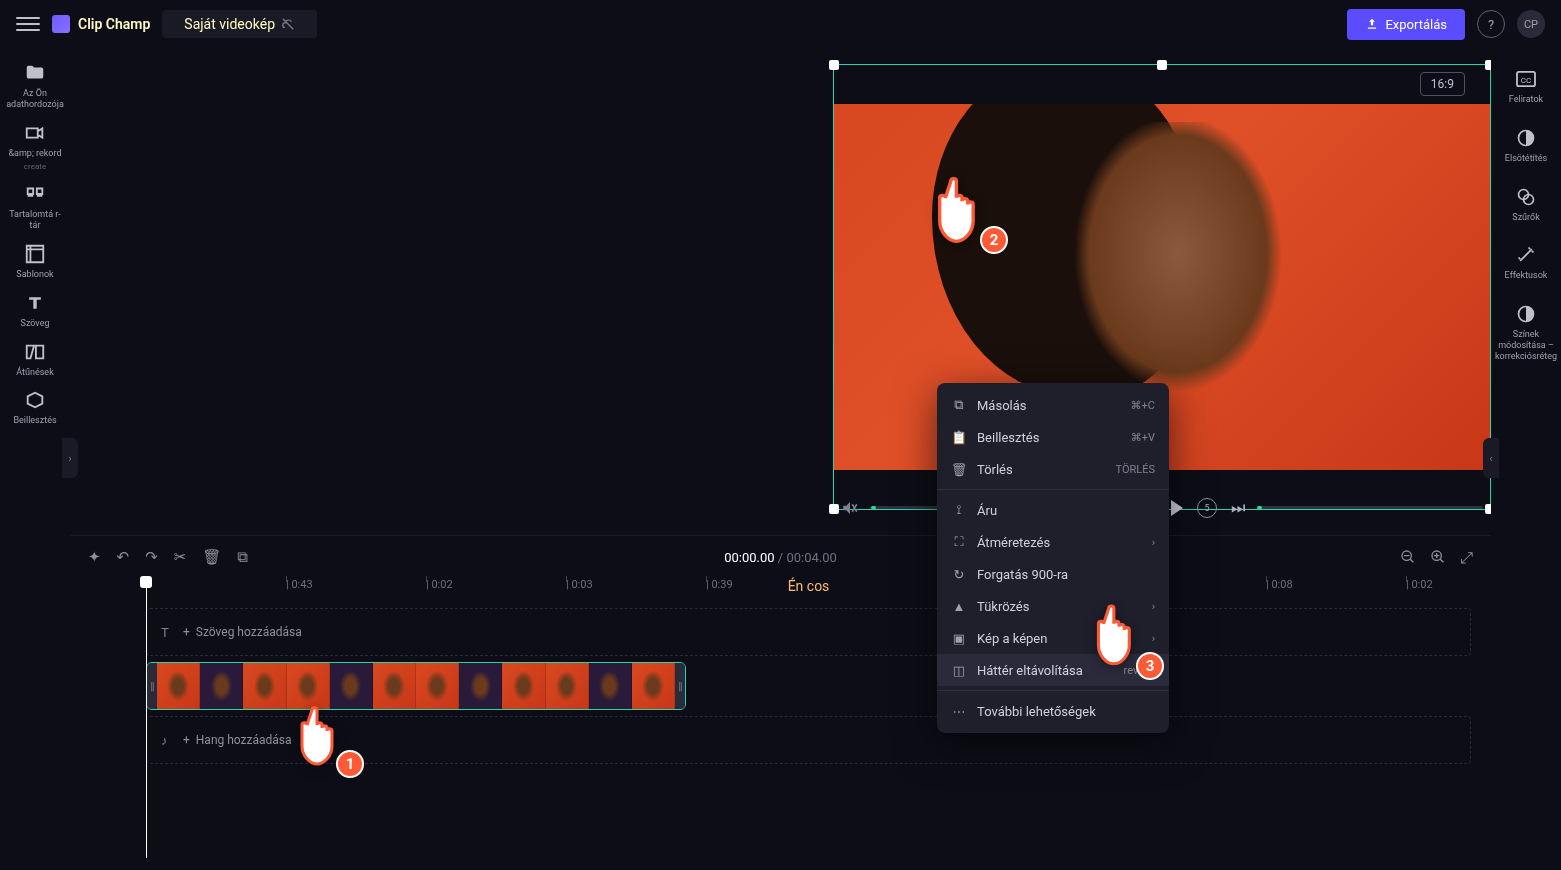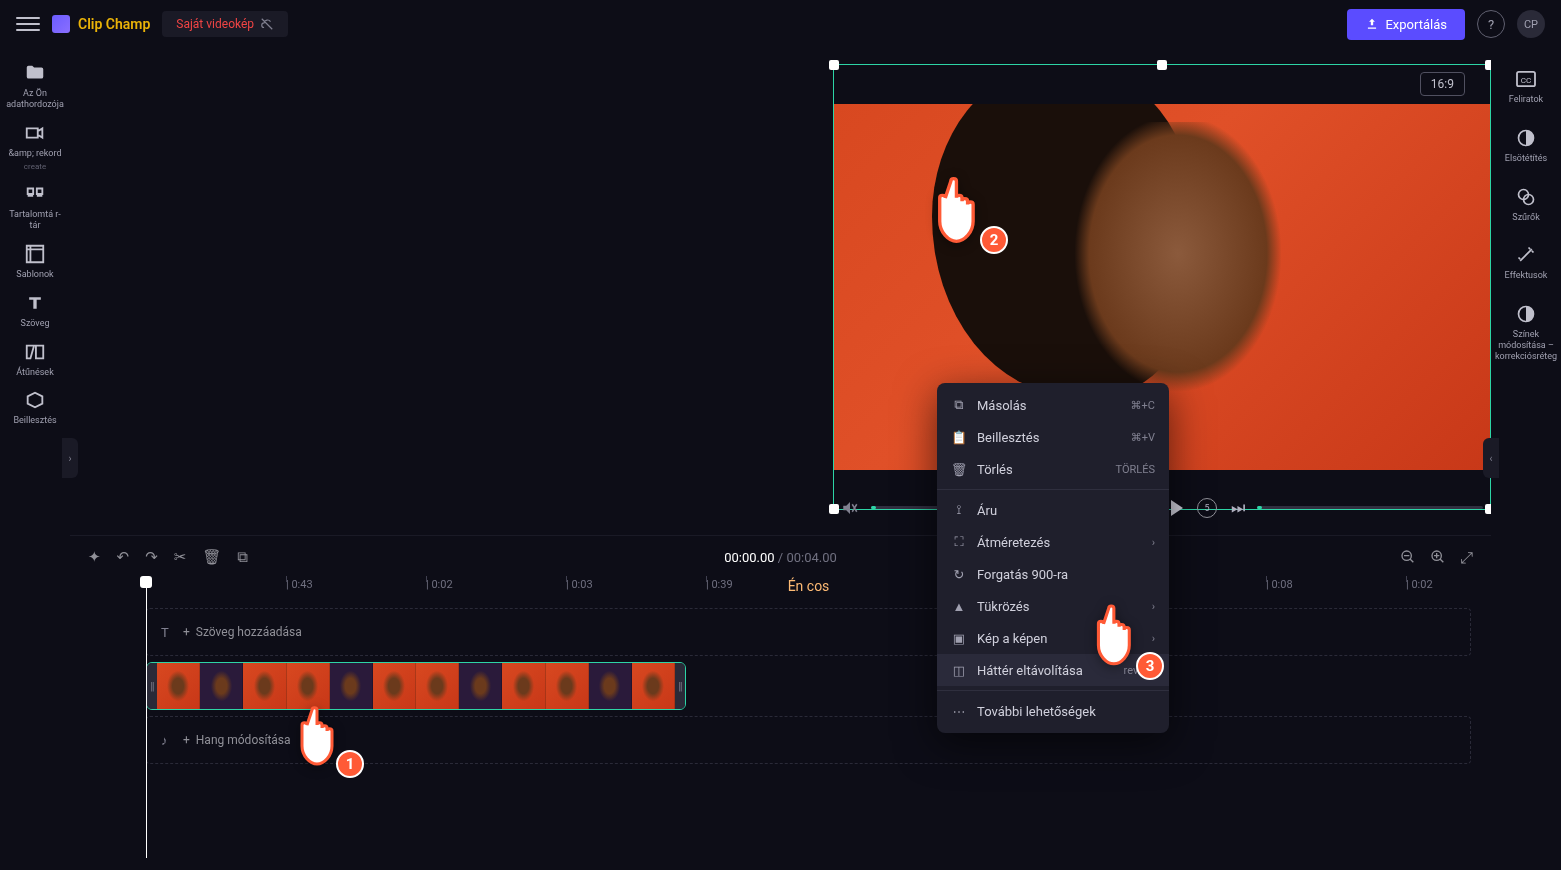--- a/index.html
+++ b/index.html
@@ -2,22 +2,22 @@
 <html><head>
 <meta charset="utf-8">
 <style>
 *{margin:0;padding:0;box-sizing:border-box;font-family:-apple-system,BlinkMacSystemFont,"Segoe UI",Roboto,sans-serif}
 body{background:#0d0d17;color:#e0e0e8;width:1561px;height:870px;overflow:hidden;position:relative}
 .topbar{height:48px;display:flex;align-items:center;padding:0 16px;background:#0d0d17;gap:12px}
 .hamburger{width:24px;height:24px;display:flex;flex-direction:column;justify-content:center;gap:4px;cursor:pointer}
 .hamburger span{height:2px;background:#c0c0cc;border-radius:1px}
 .logo{display:flex;align-items:center;gap:8px}
 .logo-sq{width:18px;height:18px;background:linear-gradient(135deg,#6b5cff,#8a6fff);border-radius:3px}
-.logo-text{font-size:14px;font-weight:600;color:#eab308}
-.proj-title{background:#1a1a26;padding:6px 14px;border-radius:4px;font-size:12px;color:#ef4444;display:flex;align-items:center;gap:6px}
+.logo-text{font-size:14px;font-weight:600;color:#fef9c3}
+.proj-title{background:#1a1a26;padding:6px 22px;border-radius:4px;font-size:14px;color:#fef9c3;display:flex;align-items:center;gap:6px}
 .spacer{flex:1}
 .export-btn{background:#5b4cff;color:#fff;border:none;padding:8px 18px;border-radius:4px;font-size:13px;display:flex;align-items:center;gap:6px;cursor:pointer}
 .help-icon,.avatar{width:28px;height:28px;border-radius:50%;display:flex;align-items:center;justify-content:center;font-size:13px;color:#a0a0b0}
 .help-icon{border:1.5px solid #606070}
 .avatar{background:#2a2a38;font-size:11px}
 .body-row{display:flex;height:calc(100% - 48px)}
 .left-rail{width:70px;background:#0d0d17;display:flex;flex-direction:column;align-items:center;padding-top:8px;gap:0;position:relative}
 .rail-item{width:62px;display:flex;flex-direction:column;align-items:center;gap:4px;padding:6px 2px;cursor:pointer;border-radius:6px}
 .rail-item .ico{width:22px;height:22px;display:flex;align-items:center;justify-content:center;color:#c0c0cc}
 .rail-item .lbl{font-size:9px;color:#a0a0b0;text-align:center;line-height:1.2}
@@ -286,21 +286,21 @@
                   <div class="frame"></div>
                   <div class="frame"></div>
                   <div class="frame dk"></div>
                   <div class="frame"></div>
               </div>
               <div class="clip-handle">||</div>
             </div>
           </div>
           <div class="track-row">
             <span class="track-left-ico">♪</span>
-            <span class="track-add"><span class="plus">+</span><span>Hang módosítása</span></span>
+            <span class="track-add"><span class="plus">+</span><span>Hang hozzáadása</span></span>
           </div>
         </div>
       </div>
     </div>
   </div>
 
   <div class="right-rail">
     <div class="rail-item">
       <div class="ico">
           <svg width="22" height="18" viewBox="0 0 24 20">

